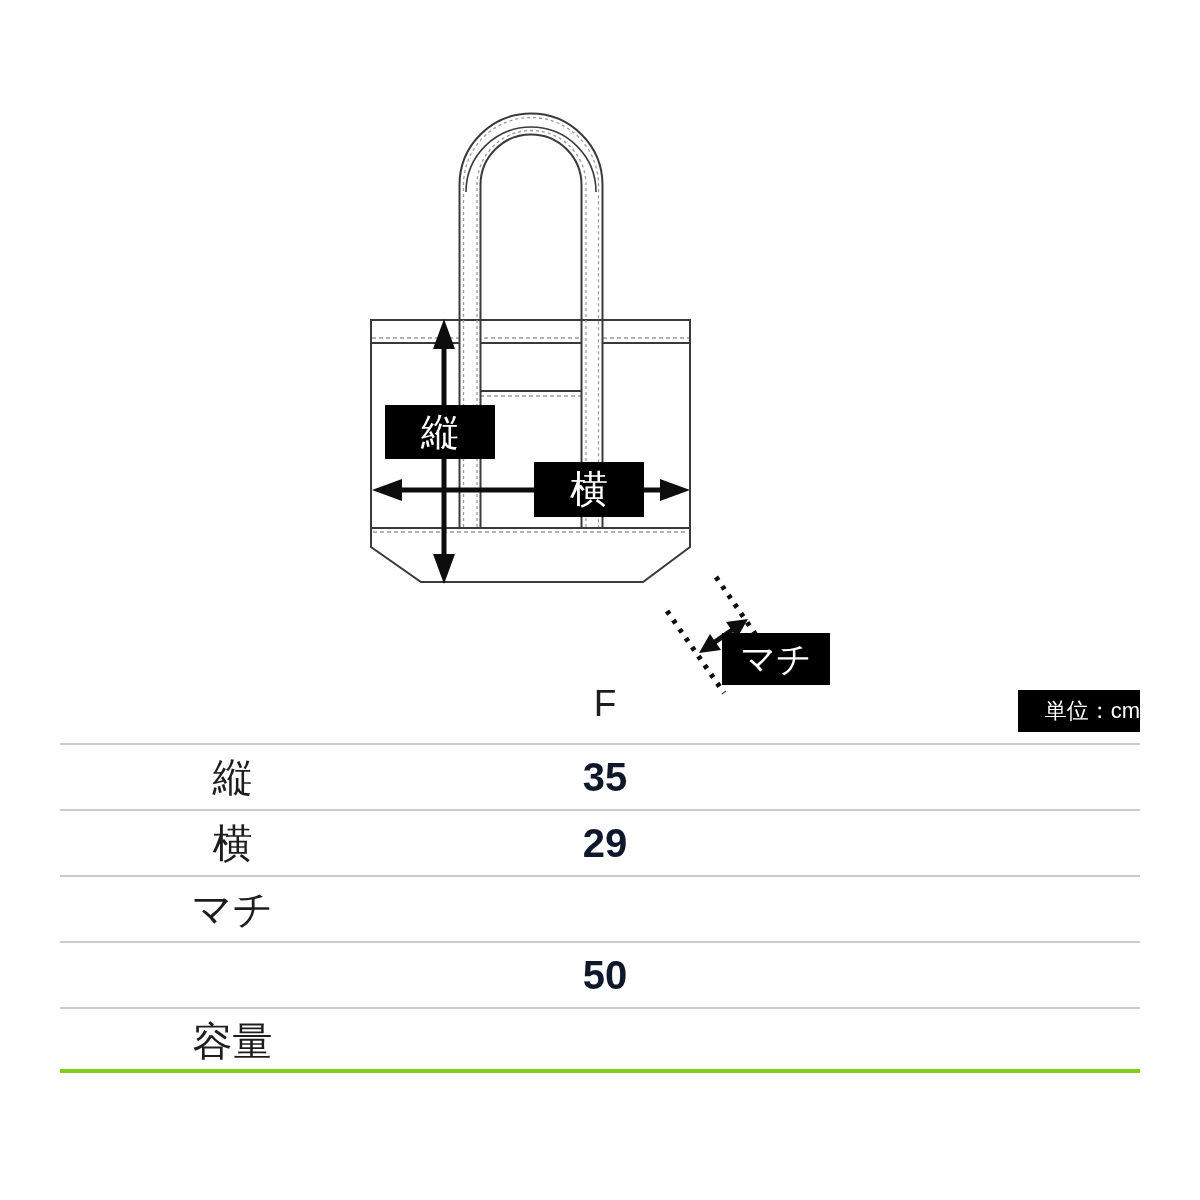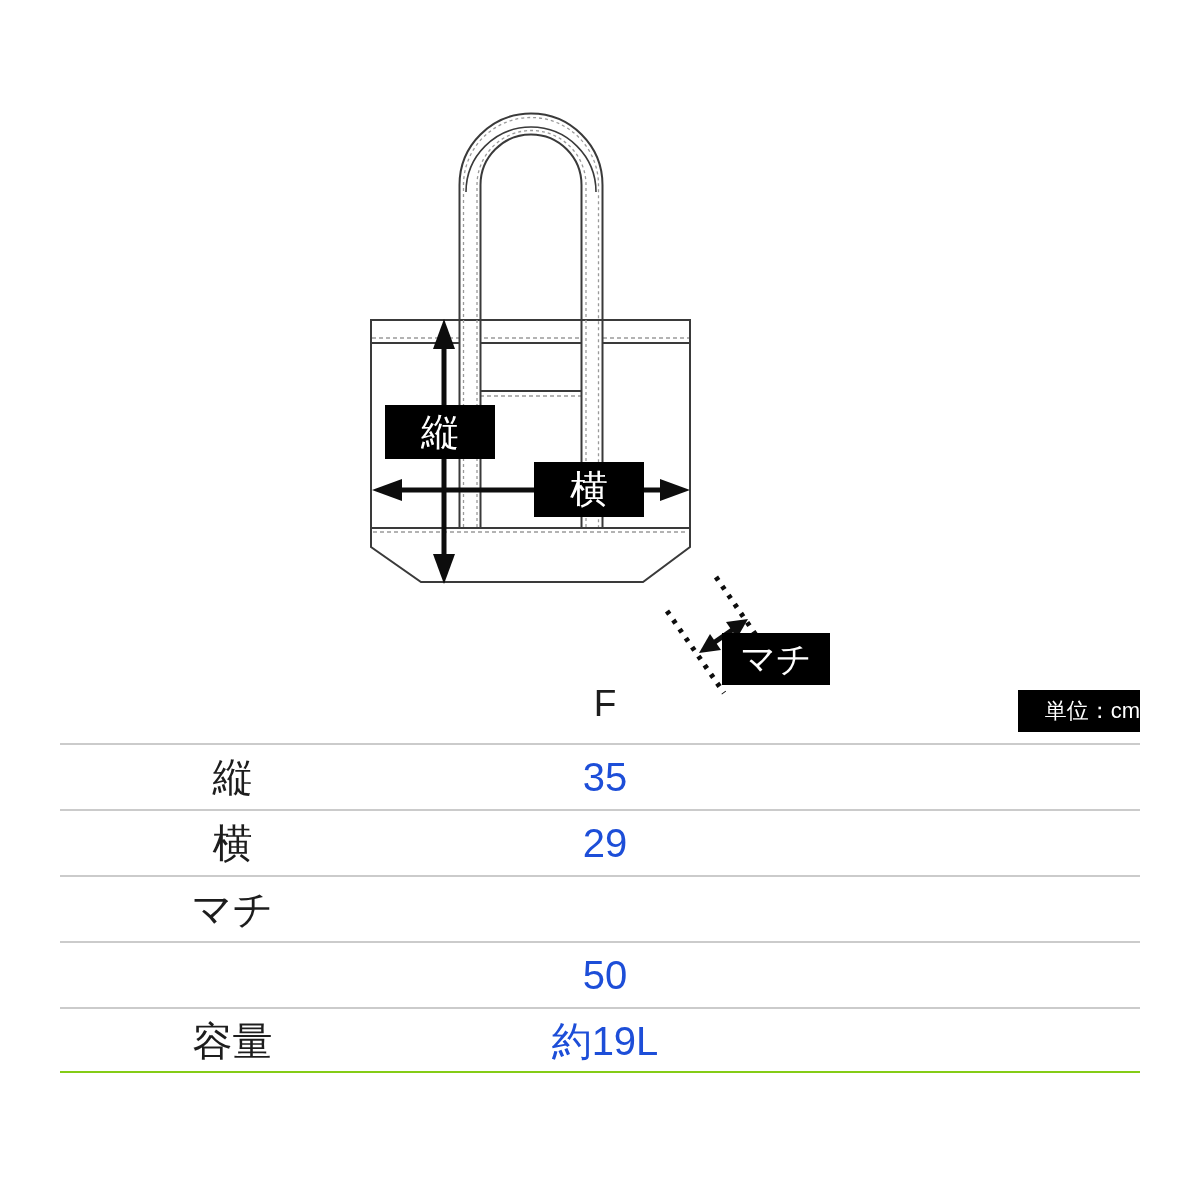--- a/index.html
+++ b/index.html
@@ -19,25 +19,25 @@
 
   
   .size-header { position:absolute; left:405px; top:683px; width:400px;
     text-align:center; font-size:37px; font-weight:500; color:#1d1d1d; z-index:2; }
   .unit-badge { position:absolute; left:1018px; top:690px; width:122px; height:42px;
     background:#000; color:#fff; font-size:22px; font-weight:500;
     display:flex; align-items:center; justify-content:flex-end; z-index:2; }
 
   .size-table { position:absolute; left:60px; top:743px; width:1080px; z-index:2; }
   .size-row { position:relative; height:66px; border-top:2px solid #cbcbcb; }
-  .size-row:last-child { border-bottom:2px solid #84cc16; }
+  .size-row:last-child { border-bottom:4px solid #84cc16; }
   .size-row .row-label { position:absolute; left:0; top:0; width:345px; height:64px;
     line-height:64px; text-align:center; font-size:40px; font-weight:500; color:#1d1d1d; }
   .size-row .row-value { position:absolute; left:345px; top:0; width:400px; height:64px;
-    line-height:64px; text-align:center; font-size:40px; font-weight:400; color:#1d4ed8; }
+    line-height:64px; text-align:center; font-size:40px; font-weight:700; color:#0f172a; }
 </style>
 </head>
 <body>
 
 <div class="stage">
 
   <svg class="diagram-svg" width="1200" height="720" viewBox="0 0 1200 720">
 
     <path d="M371 320 H690 V547 L643 582 H421 L371 547 Z" fill="#ffffff" stroke="#3a3a3a" stroke-width="2"></path>
 
@@ -108,17 +108,16 @@
       <div class="row-value">29</div>
     </div>
     <div class="size-row">
       <div class="row-label">マチ</div>
     </div>
     <div class="size-row">
       <div class="row-value">50</div>
     </div>
     <div class="size-row">
       <div class="row-label">容量</div>
-      <div class="row-value">約19L</div>
     </div>
   </div>
 
 </div>
 
 </body></html>

